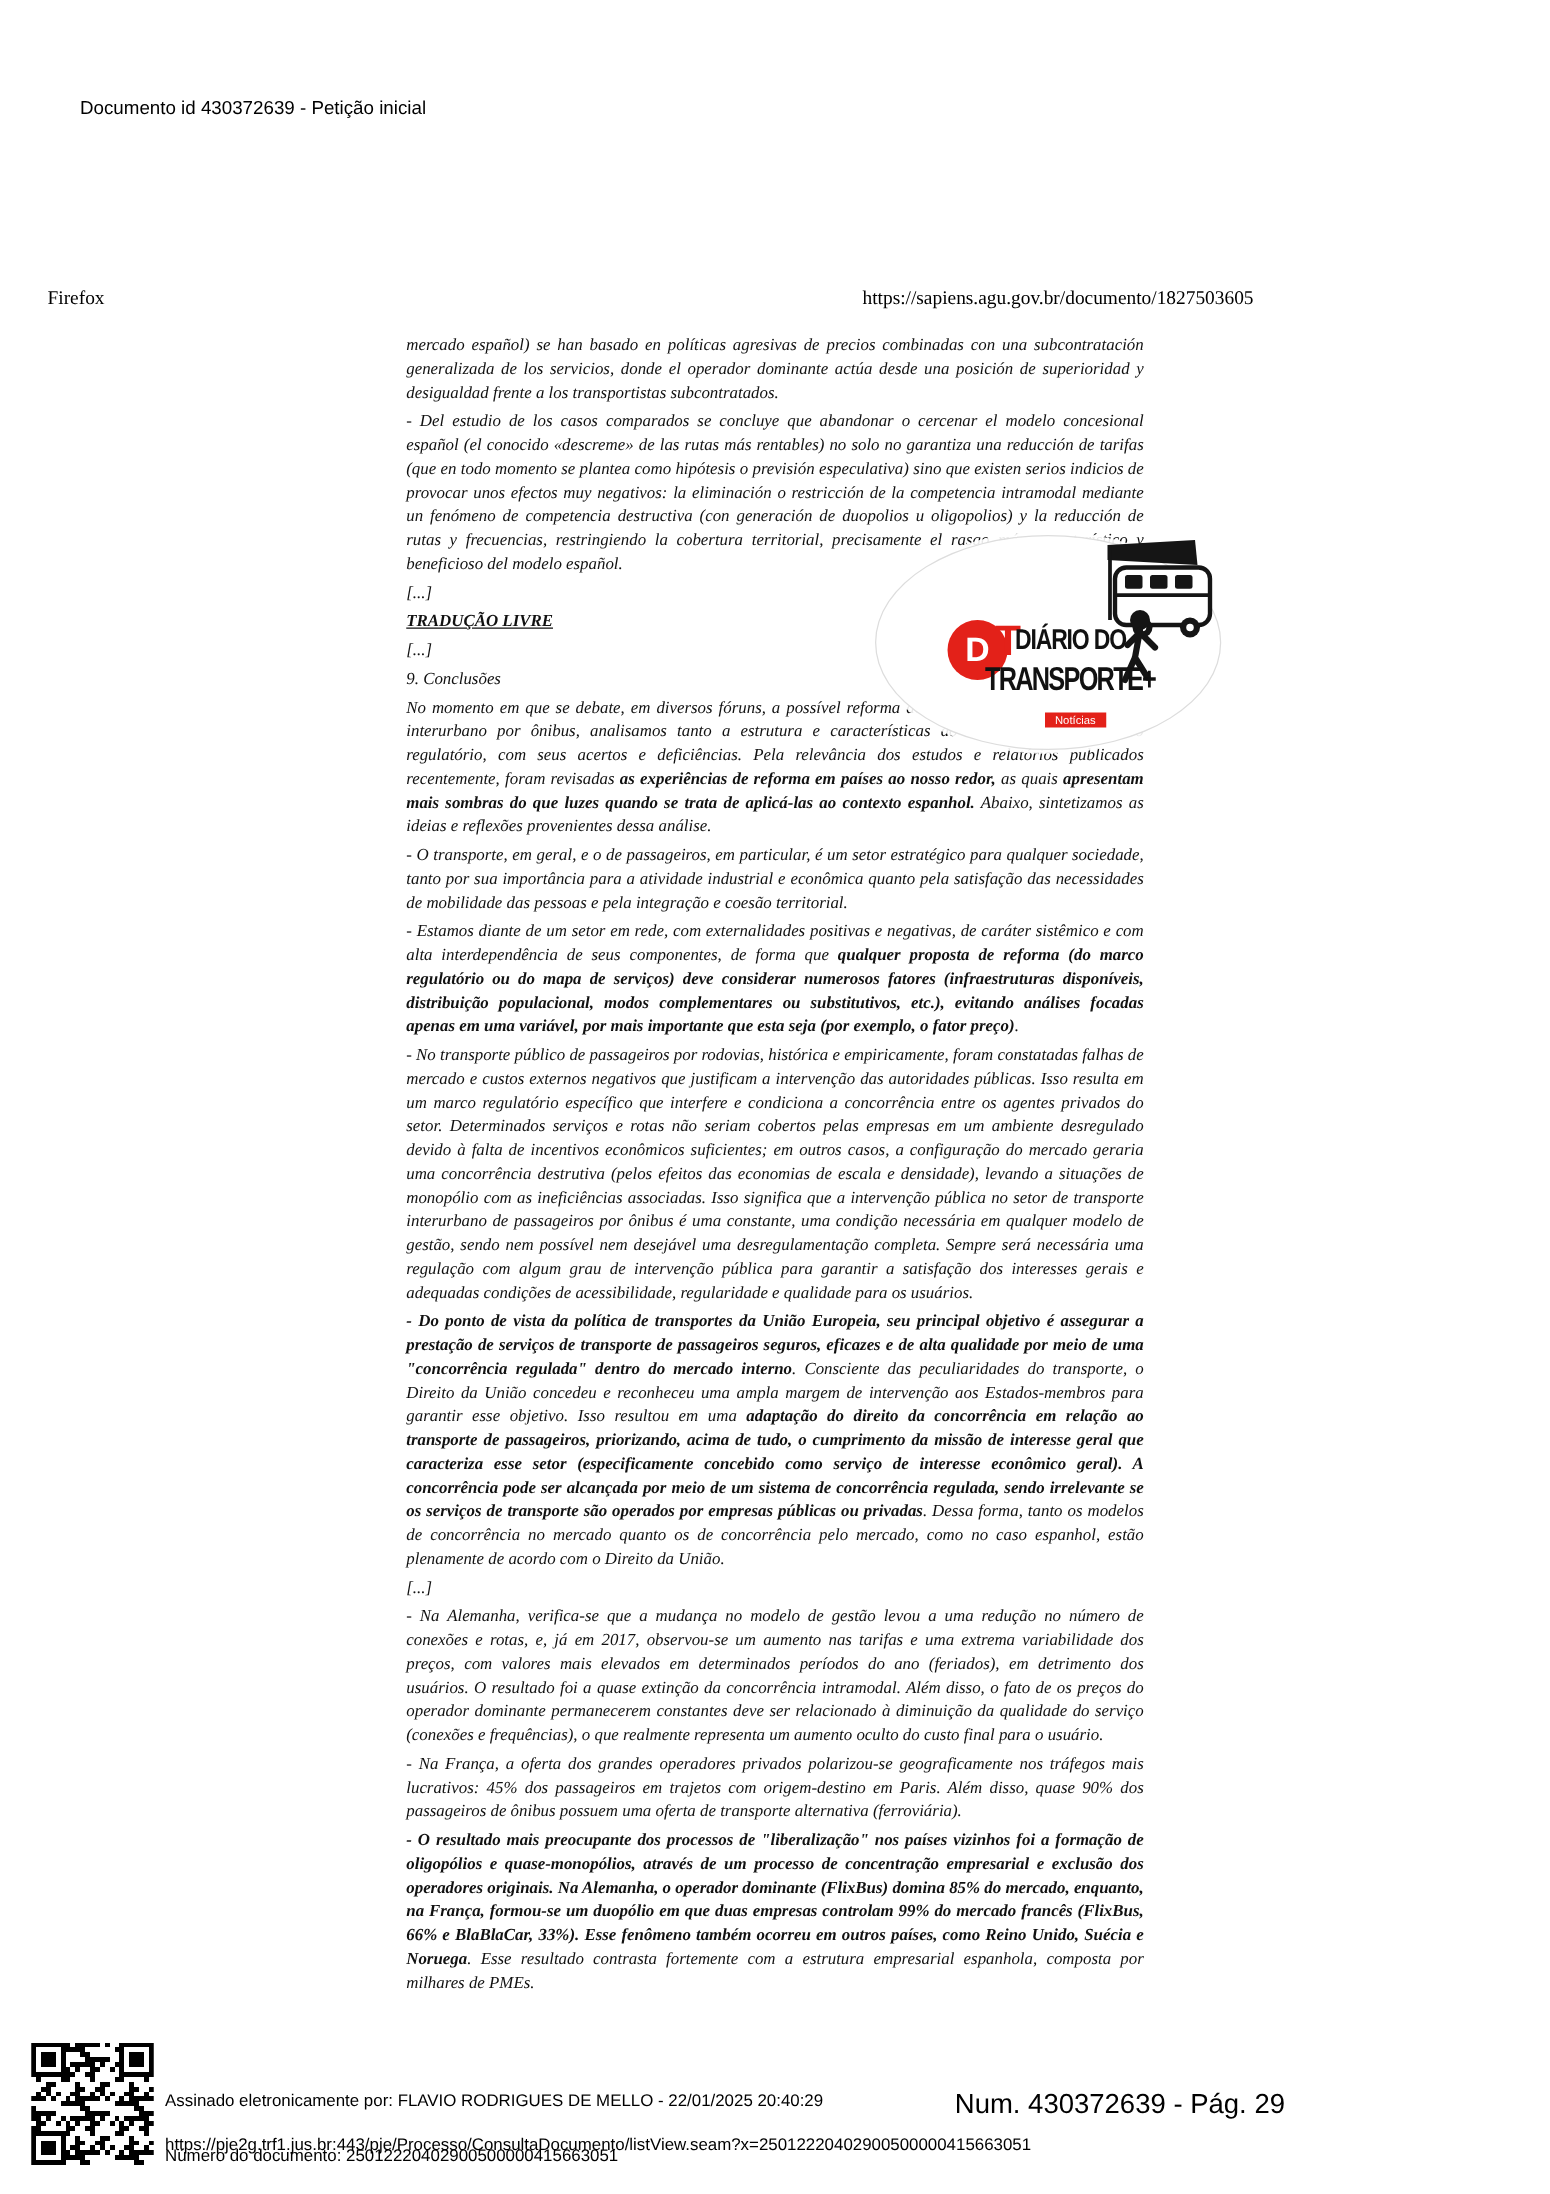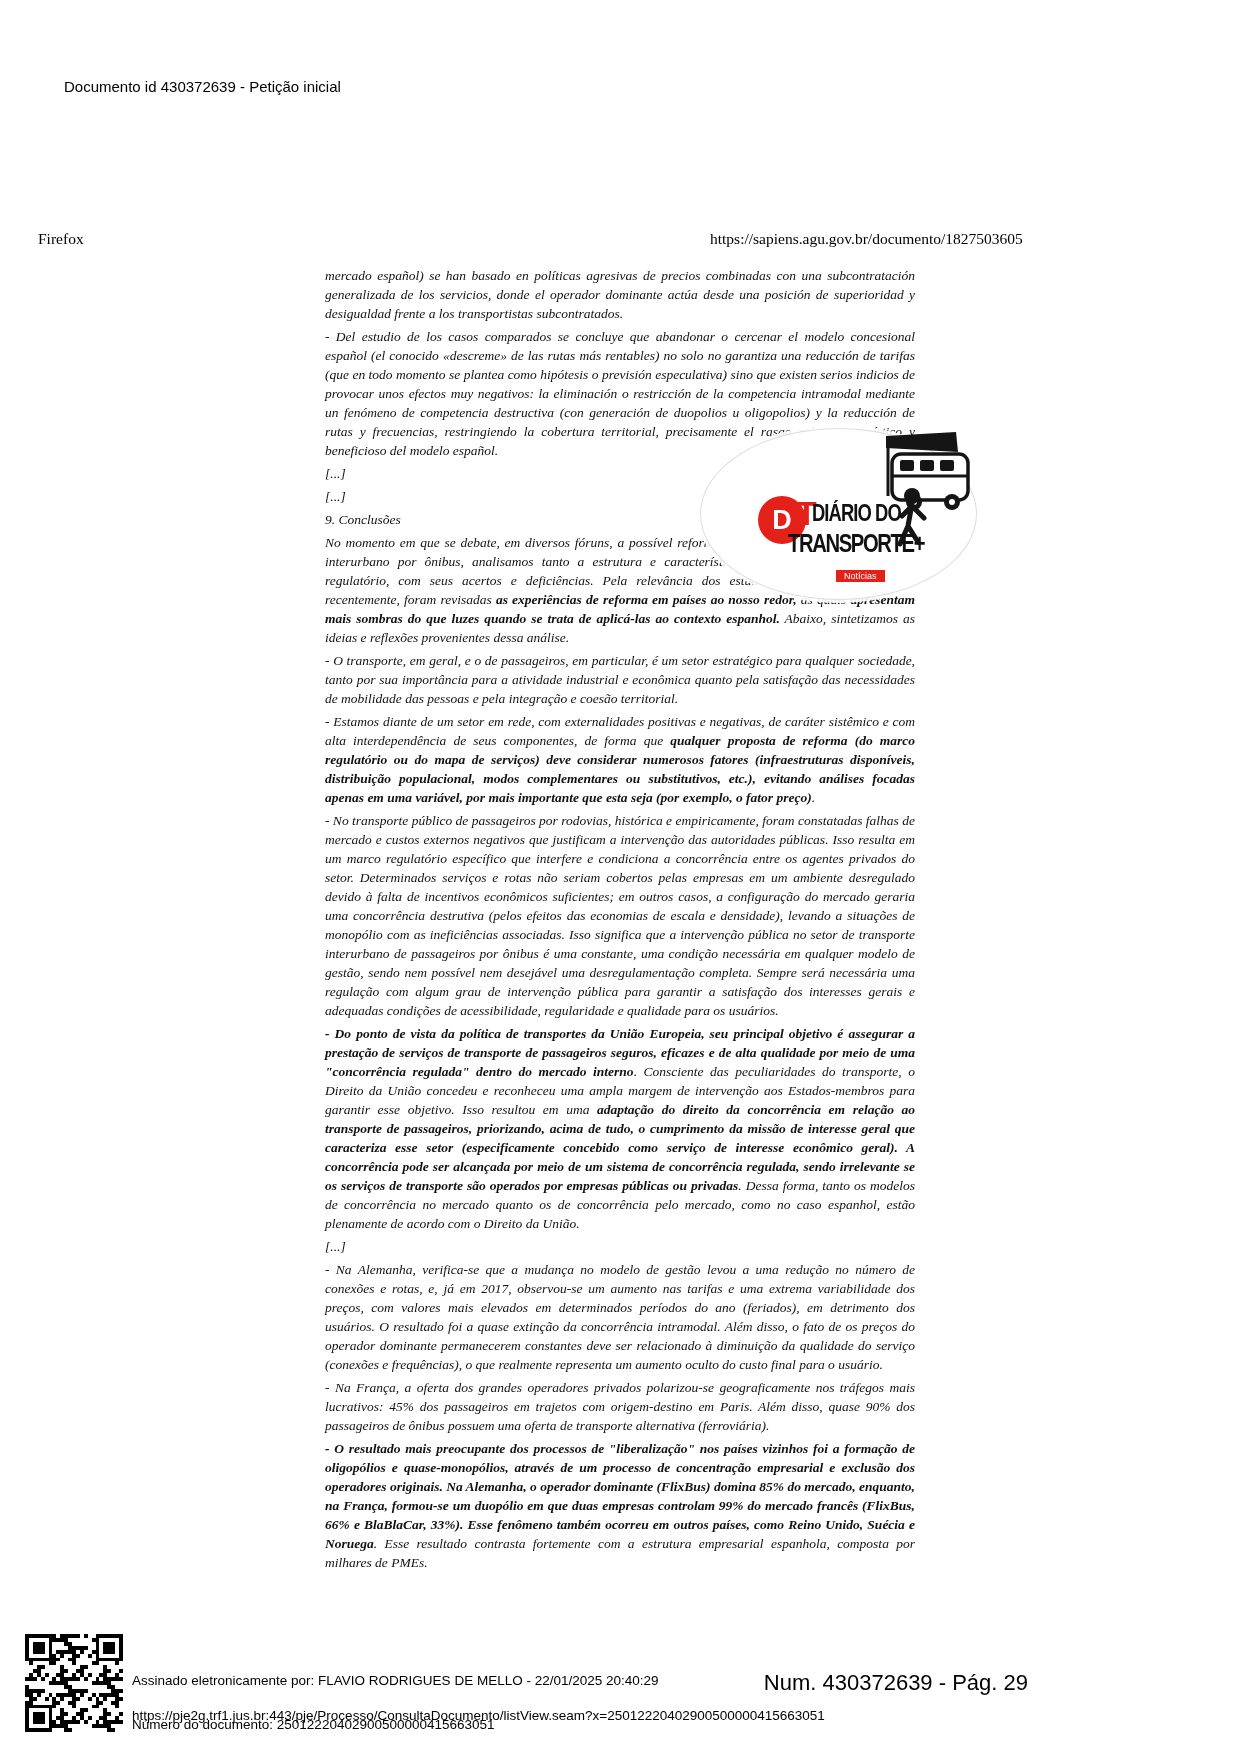--- a/index.html
+++ b/index.html
@@ -3,21 +3,21 @@
 <meta charset="utf-8">
 <style>
   html,body{margin:0;padding:0;background:#fff;}
   .page{position:relative;width:1032px;height:1755px;background:#fff;overflow:hidden;
         font-family:"Liberation Serif",serif;color:#000;}
 
   .doc-id{position:absolute;left:64px;top:78px;font-family:"Liberation Sans",sans-serif;
           font-size:15px;color:#000;}
 
   .browser-app{position:absolute;left:38px;top:230px;font-size:15.5px;}
-  .browser-url{position:absolute;left:690px;top:230px;font-size:15.5px;margin-left:20px;}
+  .browser-url{position:absolute;left:690px;top:230px;font-size:15.5px;}
 
   .doc-text{position:absolute;left:325px;top:266px;width:590px;
             font-family:"Liberation Serif",serif;font-style:italic;
             font-size:13.5px;line-height:19px;text-align:justify;color:#111;}
   .doc-text p{margin:0 0 4px 0;}
   .doc-text span.b{font-weight:bold;}
   .doc-text span.u{text-decoration:underline;}
 
   .logo{position:absolute;left:700px;top:428px;width:275px;height:170px;z-index:5;}
   .logo-oval{position:absolute;left:0;top:0;width:100%;height:100%;background:#fff;
@@ -58,20 +58,21 @@
 
   <div class="doc-id">Documento id 430372639 - Petição inicial</div>
 
   <div class="browser-app">Firefox</div>
   <div class="browser-url">https://sapiens.agu.gov.br/documento/1827503605</div>
 
   <div class="doc-text">
       <p><span>mercado español) se han basado en políticas agresivas de precios combinadas con una subcontratación generalizada de los servicios, donde el operador dominante actúa desde una posición de superioridad y desigualdad frente a los transportistas subcontratados.</span></p>
       <p><span>- Del estudio de los casos comparados se concluye que abandonar o cercenar el modelo concesional español (el conocido «descreme» de las rutas más rentables) no solo no garantiza una reducción de tarifas (que en todo momento se plantea como hipótesis o previsión especulativa) sino que existen serios indicios de provocar unos efectos muy negativos: la eliminación o restricción de la competencia intramodal mediante un fenómeno de competencia destructiva (con generación de duopolios u oligopolios) y la reducción de rutas y frecuencias, restringiendo la cobertura territorial, precisamente el rasgo más característico y beneficioso del modelo español.</span></p>
       <p><span>[...]</span></p>
+      <p><span class="b u">TRADUÇÃO LIVRE</span></p>
       <p><span>[...]</span></p>
       <p><span>9. Conclusões</span></p>
       <p><span>No momento em que se debate, em diversos fóruns, a possível reforma do modelo espanhol de transporte interurbano por ônibus, analisamos tanto a estrutura e características do setor quanto seu marco regulatório, com seus acertos e deficiências. Pela relevância dos estudos e relatórios publicados recentemente, foram revisadas </span><span class="b">as experiências de reforma em países ao nosso redor,</span><span> as quais </span><span class="b">apresentam mais sombras do que luzes quando se trata de aplicá-las ao contexto espanhol.</span><span> Abaixo, sintetizamos as ideias e reflexões provenientes dessa análise.</span></p>
       <p><span>- O transporte, em geral, e o de passageiros, em particular, é um setor estratégico para qualquer sociedade, tanto por sua importância para a atividade industrial e econômica quanto pela satisfação das necessidades de mobilidade das pessoas e pela integração e coesão territorial.</span></p>
       <p><span>- Estamos diante de um setor em rede, com externalidades positivas e negativas, de caráter sistêmico e com alta interdependência de seus componentes, de forma que </span><span class="b">qualquer proposta de reforma (do marco regulatório ou do mapa de serviços) deve considerar numerosos fatores (infraestruturas disponíveis, distribuição populacional, modos complementares ou substitutivos, etc.), evitando análises focadas apenas em uma variável, por mais importante que esta seja (por exemplo, o fator preço)</span><span>.</span></p>
       <p><span>- No transporte público de passageiros por rodovias, histórica e empiricamente, foram constatadas falhas de mercado e custos externos negativos que justificam a intervenção das autoridades públicas. Isso resulta em um marco regulatório específico que interfere e condiciona a concorrência entre os agentes privados do setor. Determinados serviços e rotas não seriam cobertos pelas empresas em um ambiente desregulado devido à falta de incentivos econômicos suficientes; em outros casos, a configuração do mercado geraria uma concorrência destrutiva (pelos efeitos das economias de escala e densidade), levando a situações de monopólio com as ineficiências associadas. Isso significa que a intervenção pública no setor de transporte interurbano de passageiros por ônibus é uma constante, uma condição necessária em qualquer modelo de gestão, sendo nem possível nem desejável uma desregulamentação completa. Sempre será necessária uma regulação com algum grau de intervenção pública para garantir a satisfação dos interesses gerais e adequadas condições de acessibilidade, regularidade e qualidade para os usuários.</span></p>
       <p><span class="b">- Do ponto de vista da política de transportes da União Europeia, seu principal objetivo é assegurar a prestação de serviços de transporte de passageiros seguros, eficazes e de alta qualidade por meio de uma "concorrência regulada" dentro do mercado interno</span><span>. Consciente das peculiaridades do transporte, o Direito da União concedeu e reconheceu uma ampla margem de intervenção aos Estados-membros para garantir esse objetivo. Isso resultou em uma </span><span class="b">adaptação do direito da concorrência em relação ao transporte de passageiros, priorizando, acima de tudo, o cumprimento da missão de interesse geral que caracteriza esse setor (especificamente concebido como serviço de interesse econômico geral). A concorrência pode ser alcançada por meio de um sistema de concorrência regulada, sendo irrelevante se os serviços de transporte são operados por empresas públicas ou privadas</span><span>. Dessa forma, tanto os modelos de concorrência no mercado quanto os de concorrência pelo mercado, como no caso espanhol, estão plenamente de acordo com o Direito da União.</span></p>
       <p><span>[...]</span></p>
       <p><span>- Na Alemanha, verifica-se que a mudança no modelo de gestão levou a uma redução no número de conexões e rotas, e, já em 2017, observou-se um aumento nas tarifas e uma extrema variabilidade dos preços, com valores mais elevados em determinados períodos do ano (feriados), em detrimento dos usuários. O resultado foi a quase extinção da concorrência intramodal. Além disso, o fato de os preços do operador dominante permanecerem constantes deve ser relacionado à diminuição da qualidade do serviço (conexões e frequências), o que realmente representa um aumento oculto do custo final para o usuário.</span></p>
       <p><span>- Na França, a oferta dos grandes operadores privados polarizou-se geograficamente nos tráfegos mais lucrativos: 45% dos passageiros em trajetos com origem-destino em Paris. Além disso, quase 90% dos passageiros de ônibus possuem uma oferta de transporte alternativa (ferroviária).</span></p>

